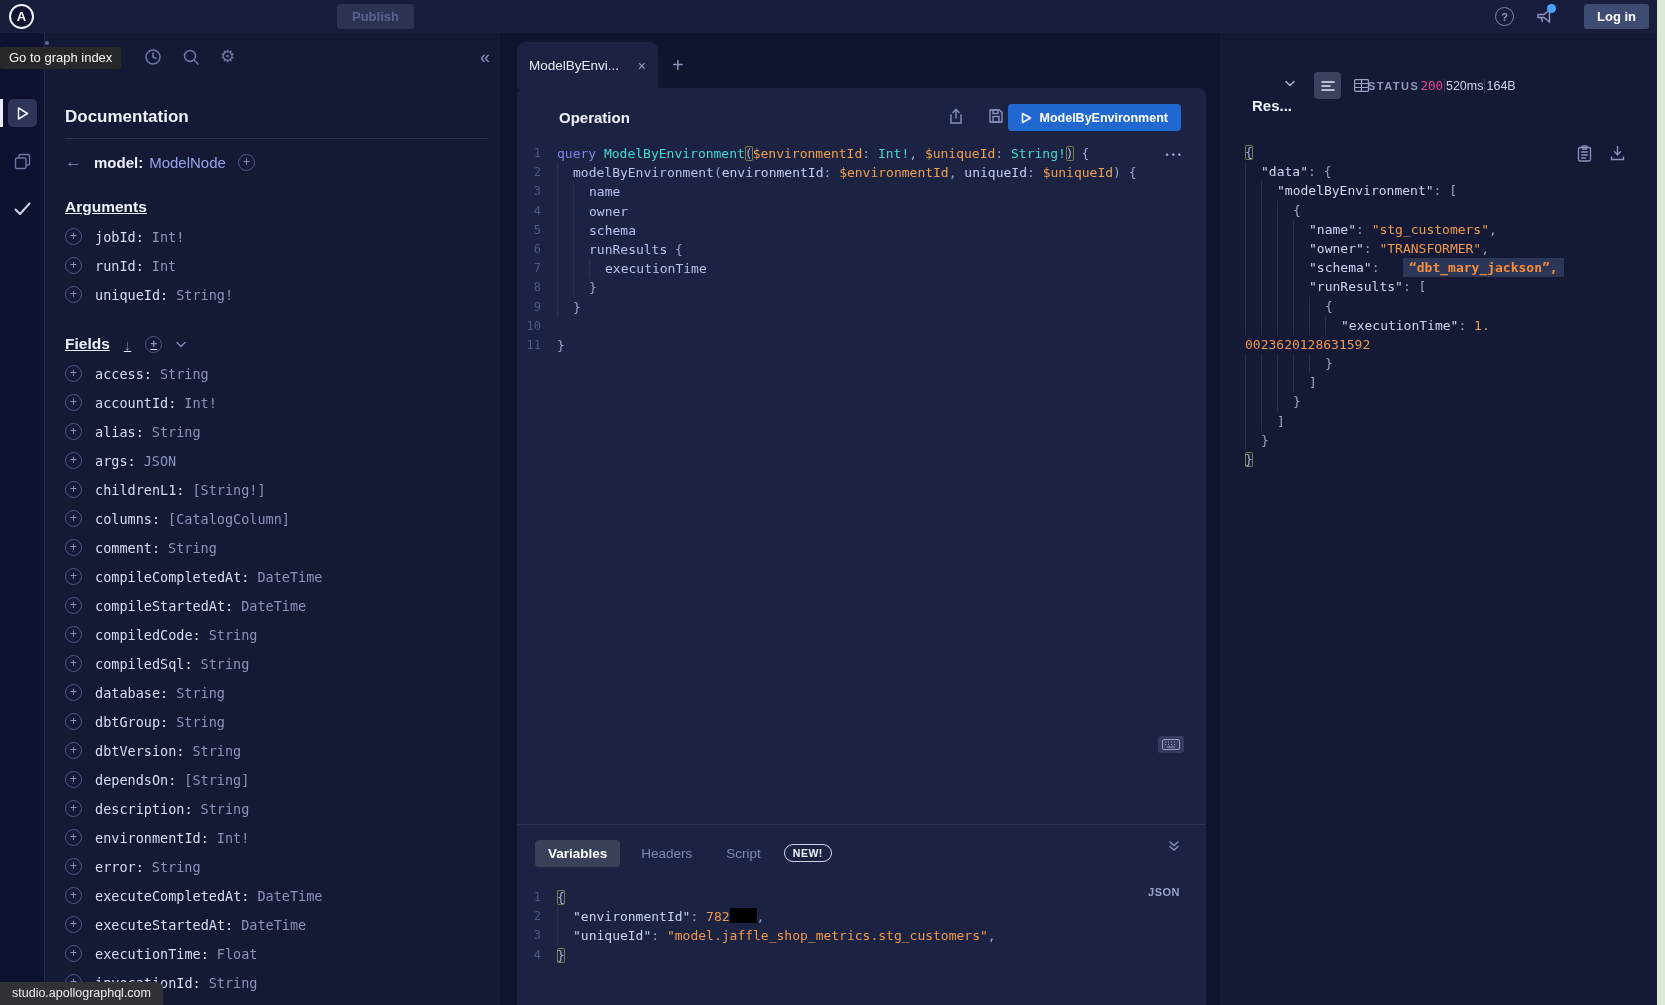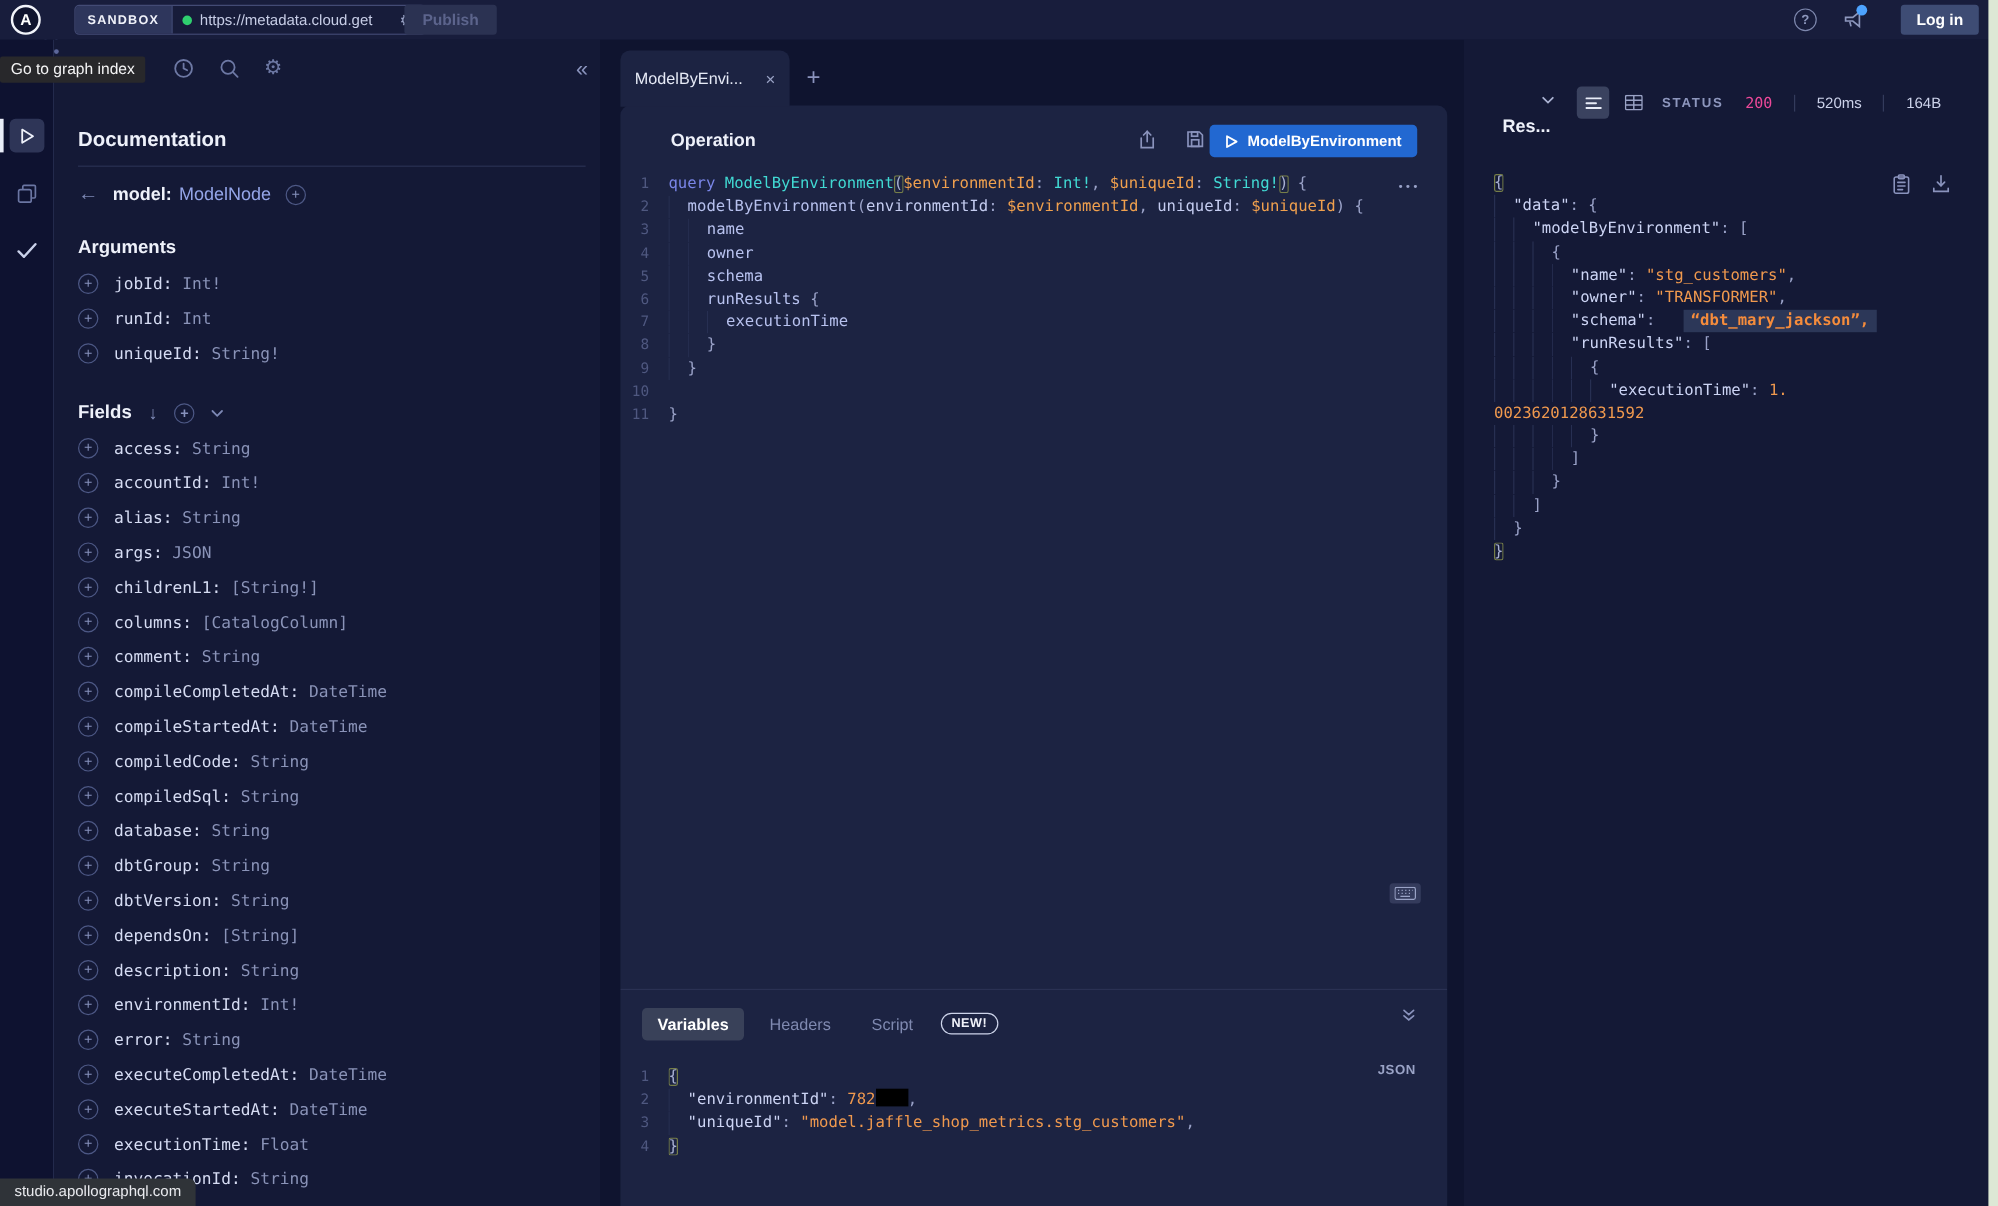--- a/index.html
+++ b/index.html
@@ -53,21 +53,21 @@
   .doc-toolbar { position:relative; height:52px; }
   .doc-toolbar .ticon { position:absolute; top:15px; color:#6d78a4; }
   .collapse-ic { position:absolute; right:10px; top:14px; color:#8a93bd; font-size:18px; }
   .doc-title { font-size:17px; font-weight:bold; color:#eef1fa; margin:22px 0 11px 20px; }
   .doc-divider { border-top:1px solid #2a3153; margin:0 12px 0 20px; }
   .model-row { display:flex; align-items:center; gap:12px; margin:13px 0 0 20px; }
   .back-arrow { color:#7d88b5; font-size:17px; }
   .model-label { font-size:15px; font-weight:bold; color:#eef1fa; }
   .model-name { font-size:15px; color:#94a5e8; margin-left:-6px; }
   .sec-title { font-size:15.5px; font-weight:bold; color:#eef1fa; margin:26px 0 6px 20px;
-    display:flex; gap:14px; }
+    display:flex; gap:14px;text-decoration:underline; }
   .plus-circ { width:17px; height:17px; border:1.2px solid #4d5885; border-radius:50%; color:#8792bd;
     font-size:12px; line-height:15px; text-align:center; flex:none; }
   .doc-list { margin-left:20px; }
   .doc-row { height:29px; display:flex; align-items:center; gap:13px; }
   .doc-row .fname { font-family:"DejaVu Sans Mono", monospace; font-size:13.5px; color:#d6dcf3; }
   .doc-row .ftype { font-family:"DejaVu Sans Mono", monospace; font-size:13.5px; color:#8a93b8; margin-left:-5px; }
   .fields-icons { color:#7d88b5; display:flex; gap:14px; align-items:center; }
 
   
   .maincol { position:absolute; left:500px; top:33px; bottom:0; width:720px; background:#0f142f; }
@@ -114,43 +114,35 @@
   .var-code { position:absolute; left:0; right:0; top:800px; }
 
   
   .respanel { position:absolute; left:1220px; top:33px; right:8px; bottom:0; background:#141936; overflow:hidden; }
   .res-header { position:absolute; left:0; top:39px; right:0; height:28px; }
   .res-title { position:absolute; left:32px; top:3px; color:#eef1fa; font-size:15px; font-weight:bold;margin-top:22px; }
   .res-chev { position:absolute; left:65px; top:8px; color:#aab2d2; }
   .res-icbox { position:absolute; top:0; width:27px; height:27px; border-radius:4px;
     display:flex; align-items:center; justify-content:center; color:#9aa3c6; }
   .res-icbox.active { background:#3a425f; color:#e8ecf8; }
-  .res-stats { position:absolute; left:165px; top:6px; display:flex; align-items:center; gap:18px; }
+  .res-stats { position:absolute; left:148px; top:6px; display:flex; align-items:center; gap:1px; }
   .stat-label { color:#8d96bd; font-size:11px; font-weight:bold; letter-spacing:1.5px; }
   .stat-200 { color:#ec4899; font-size:12.5px; font-family:"DejaVu Sans Mono", monospace; }
   .stat-sep { width:1px; height:14px; background:#333b5c; }
   .stat-val { color:#ccd2ea; font-size:12.5px; }
   .res-json { position:absolute; left:25px; top:110px; right:10px; }
   .res-actions { position:absolute; right:32px; top:112px; display:flex; gap:18px; color:#8a93bd; }
 
   svg { display:block; }
 </style>
 </head>
 <body>
 
 <div class="topbar">
   <div class="logo">A</div>
-  <div class="sbx-group">
-    <div class="sbx-chip">SANDBOX</div>
-    <div class="url-wrap">
-      <span class="gdot"></span>
-      <span class="url-text">https://metadata.cloud.get</span>
-      <span class="url-gear">⚙</span>
-    </div>
-  </div>
   <button class="publish">Publish</button>
   <div class="tb-right">
     <span class="help-circ">?</span>
     <span class="mega">
       <svg width="17" height="17" viewBox="0 0 17 17" fill="none" stroke="currentColor" stroke-width="1.4">
         <path d="M2 6.5 L8 6.5 L13.5 2 L13.5 14 L8 9.5 L2 9.5 Z"></path>
           <path d="M5.5 10 L6.5 14"></path>
       </svg>
       <span class="dot"></span>
     </span>

